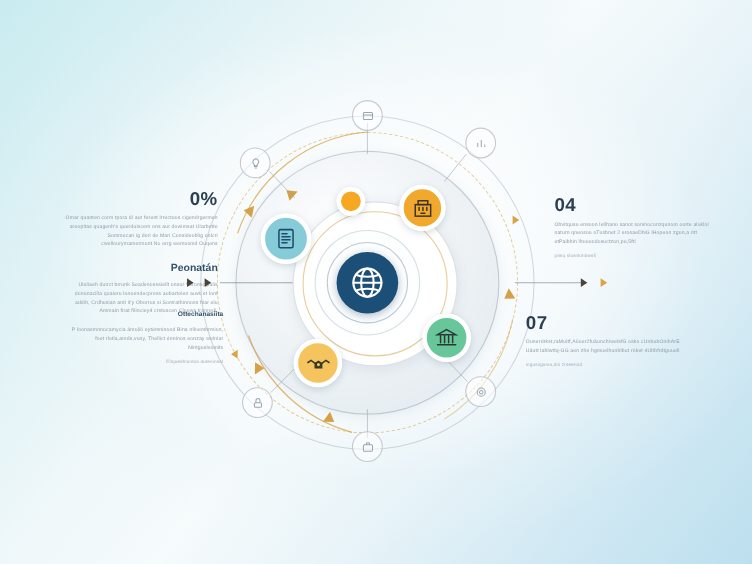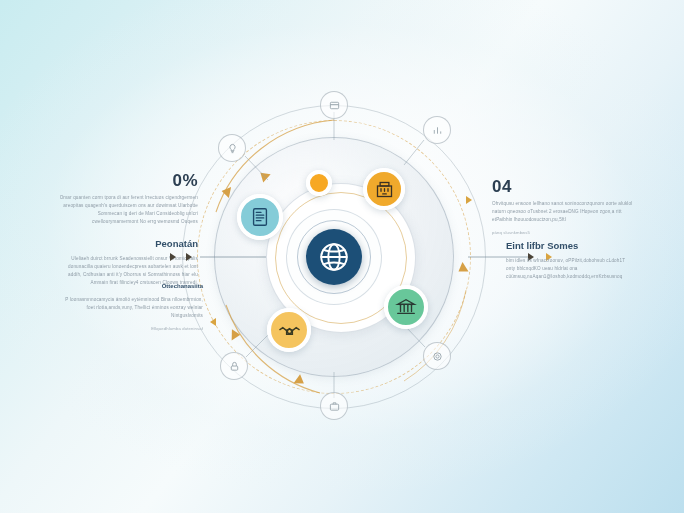--- a/index.html
+++ b/index.html
@@ -349,27 +349,28 @@
   <div class="marker dark" style="left:186px; top:253px;"></div>
 
   <div class="block left" style="left:58px; top:286px; width:145px;">
     <div class="head blurry" style="font-size:6px; margin-top:-3px;">Ottechanasiita</div>
     <div class="body blurry">P loonasmnnocamycia ámolió eytémninood Bina nlloembrmion, foet rlotia,amds,vuny, Thellict énninos eonzay welniar Nintguslvomits</div>
     <div class="sub blurry">Ellquedhlumba duteninsaf</div>
   </div>
   <div class="marker goldleft" style="left:210px; top:318px;"></div>
 
   <div class="marker gold" style="left:466px; top:196px;"></div>
-  <div class="block right" style="left:492px; top:178px; width:145px;">
+  <div class="block right" style="left:504px; top:178px; width:145px;">
     <div class="num">04</div>
     <div class="body blurry">Ohvitqusu ensoon lellhano sanot soninoconzqunom oorte aluklol naturn qneosoo oTusbnet 2 erosaeDNG lHopeon zgon,a ritt etPaibhin lhouuodosuctzon,pu,5ftl</div>
     <div class="sub blurry">pánq slusnkmbws5</div>
   </div>
 
   <div class="marker dark" style="left:528px; top:253px;"></div>
   <div class="marker gold" style="left:546px; top:253px;"></div>
-  <div class="block right" style="left:506px; top:240px; width:128px;">
-    <div class="head">Eint lifbr Somes</div>
-    <div class="body blurry">bim idles ifs wfnacizoonuv, oPPilzit,dobohsub cLdoh1T onty bblcnqdKO ueau hldrlat ona cüümsuq,nuAqan1@loshob,kodmoddq,ernKzbsusnoq</div>
-  </div>
-
+
+  <div class="block right" style="left:478px; top:285px; width:150px;">
+    <div class="num">07</div>
+    <div class="body blurry">Ounerdrkst,raMuitf,Aüuer2fuäunchíwelsfG osko cUnbubOnihArE Uäutt lablwttq-GG aen zhe hgmuelhunblbut róket 4Ultbfrdtguuell</div>
+    <div class="sub blurry">ingusogsma,dni znteeriod</div>
+  </div>
 
 </div>
 
 </body></html>

